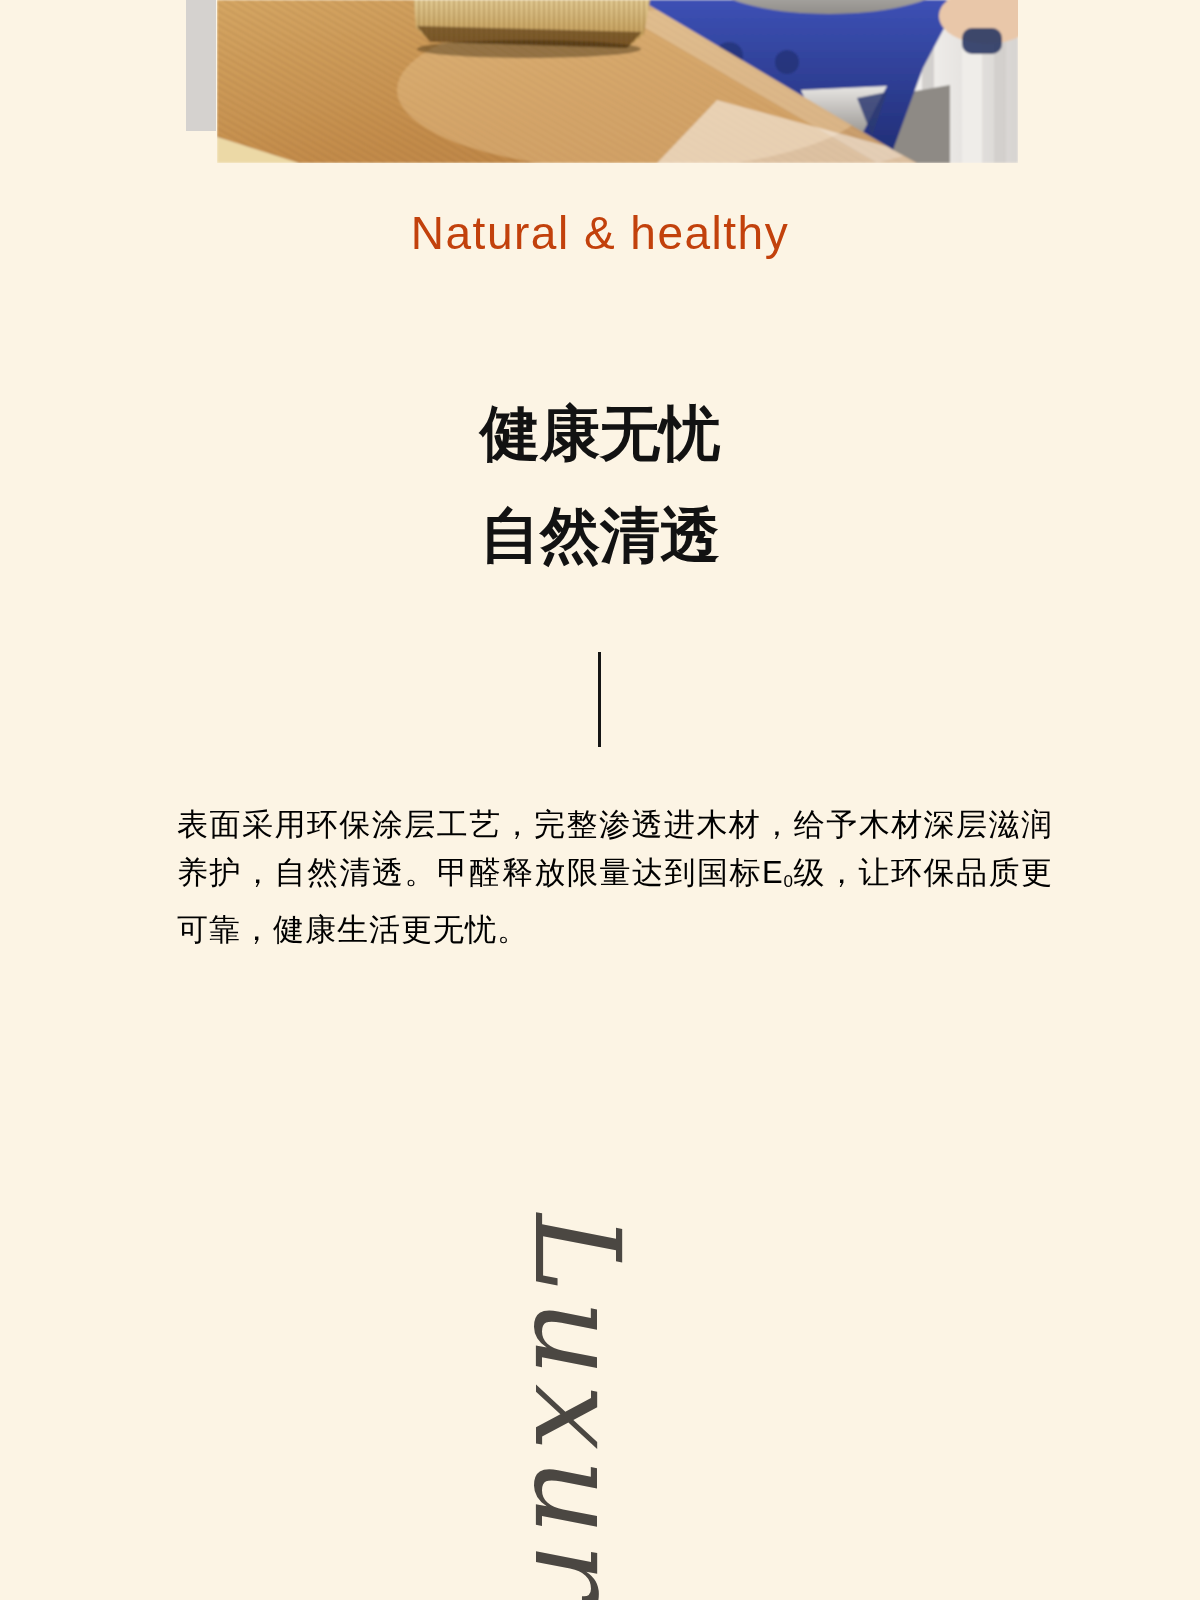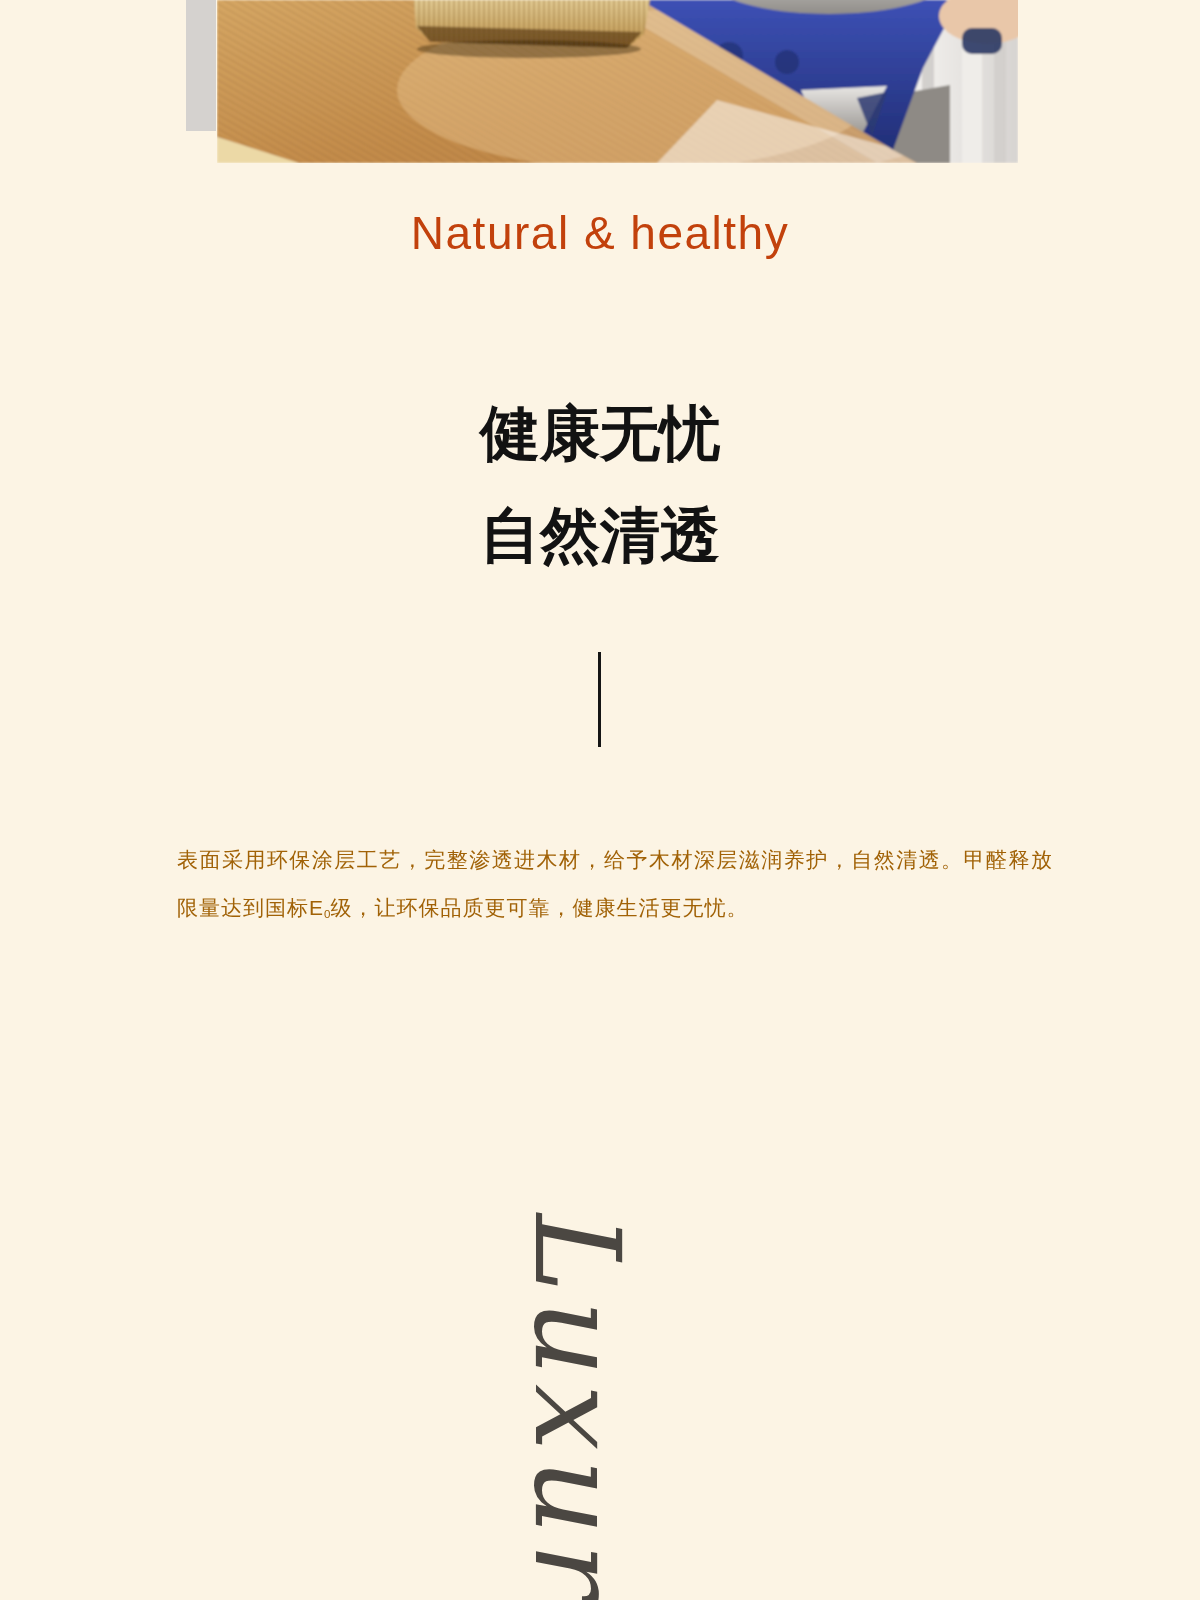--- a/index.html
+++ b/index.html
@@ -54,26 +54,26 @@
   
   #divider{
     position:absolute;
     left:598px; top:652px;
     width:3px; height:95px;
     background:#151515;
   }
   
   #paragraph{
     position:absolute;
-    left:177px; top:836px;
+    left:177px; top:801px;
     width:876px;
-    font-size:21px;
+    font-size:31px;
     line-height:48px;
     letter-spacing:1px;
-    color:#a16207;
+    color:#000000;
     text-align:justify;
     font-family:"Liberation Sans", sans-serif;
   }
   #paragraph .sub{
     font-size:0.55em;
     vertical-align:-0.25em;
     letter-spacing:0;
   }
   
   #watermark{

